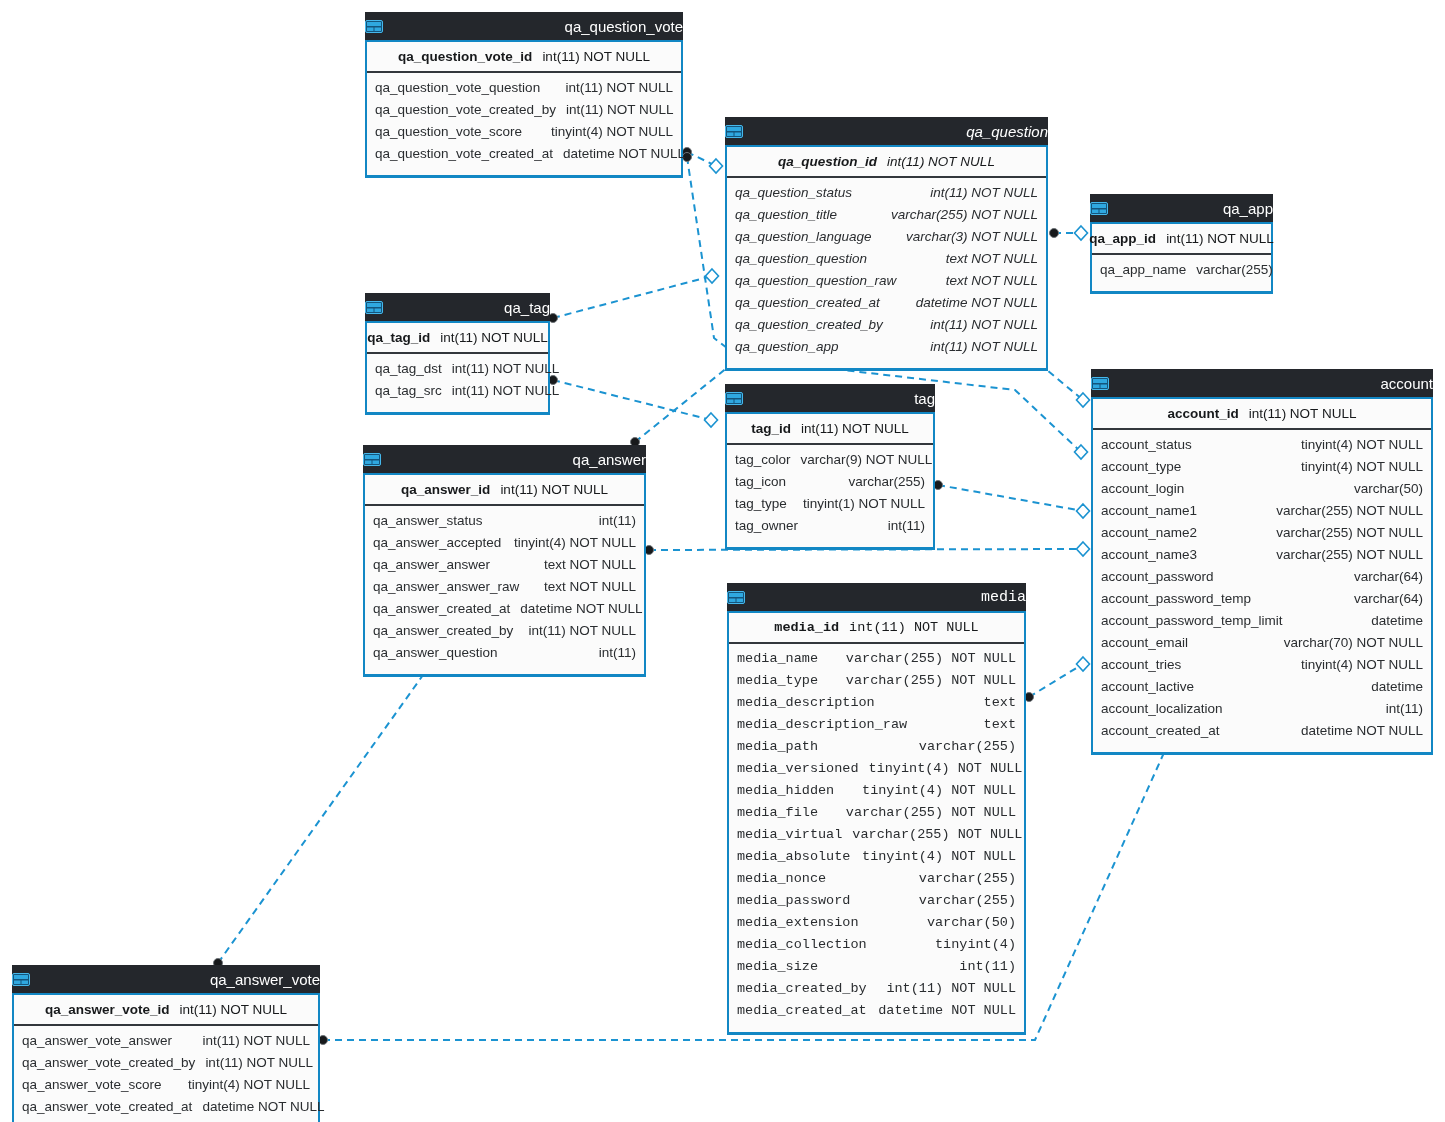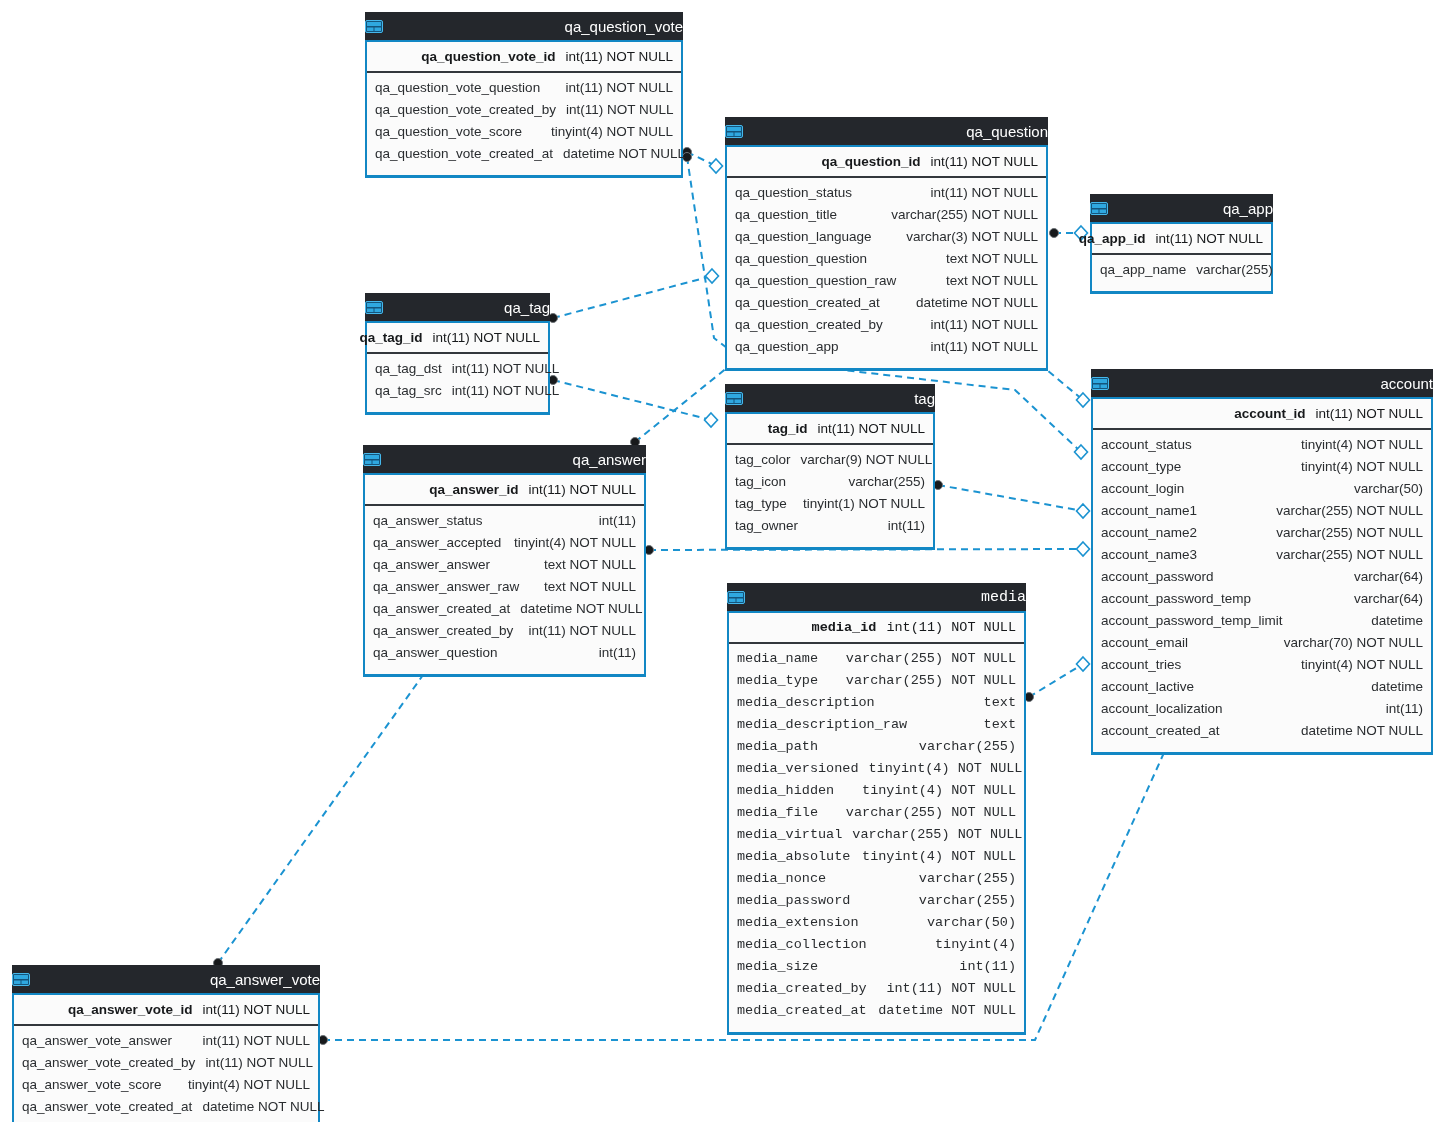--- a/index.html
+++ b/index.html
@@ -13,21 +13,21 @@
     border:2px solid #1287c4; border-bottom-width:3px;
   }
   .thead {
     margin:-2px -2px 0 -2px; height:28px; background:#24272c;
     border-bottom:2px solid #1287c4;
     display:flex; align-items:center; justify-content:space-between; gap:7px;
     color:#ffffff; font-size:15px; white-space:nowrap;
   }
   .ticon { display:flex; align-items:center; }
   .pk-row {
-    display:flex; justify-content:flex-end; align-items:center;
+    display:flex; justify-content:center; align-items:center;
     height:29px; padding:0 8px; font-size:13.5px; font-weight:bold;
     color:#17191b; border-bottom:2px solid #33373c; white-space:nowrap; gap:10px;
   }
   .pk-row .ftype { font-weight:normal; }
   .rows { padding:3px 0 11px 0; }
   .row {
     display:flex; justify-content:space-between; align-items:center;
     height:22px; padding:0 8px; font-size:13.5px; color:#2a2d30;
     white-space:nowrap; gap:10px;
   }
@@ -129,21 +129,21 @@
           <div class="row">
             <span class="fname">qa_question_vote_score</span>
             <span class="ftype">tinyint(4) NOT NULL</span>
           </div>
           <div class="row">
             <span class="fname">qa_question_vote_created_at</span>
             <span class="ftype">datetime NOT NULL</span>
           </div>
         </div>
       </div>
-      <div class="table" style="left: 725px; top: 117px; width: 323px;">
+      <div class="table" style="left: 725px; top: 117px; width: 323px; font-style: italic;">
         <div class="thead">
           <span class="ticon">
             <svg width="18" height="13" viewBox="0 0 18 13">
               <rect x="0.5" y="0.5" width="17" height="12" rx="1.5" fill="#14557c" stroke="#45b8ec" stroke-width="1"></rect>
               <rect x="2" y="2" width="14" height="4" fill="#2fa8e0"></rect>
               <rect x="2" y="7.5" width="6.5" height="3.5" fill="#2fa8e0"></rect>
               <rect x="9.5" y="7.5" width="6.5" height="3.5" fill="#2fa8e0"></rect>
             </svg>
           </span>
           <span class="tname">qa_question</span>

